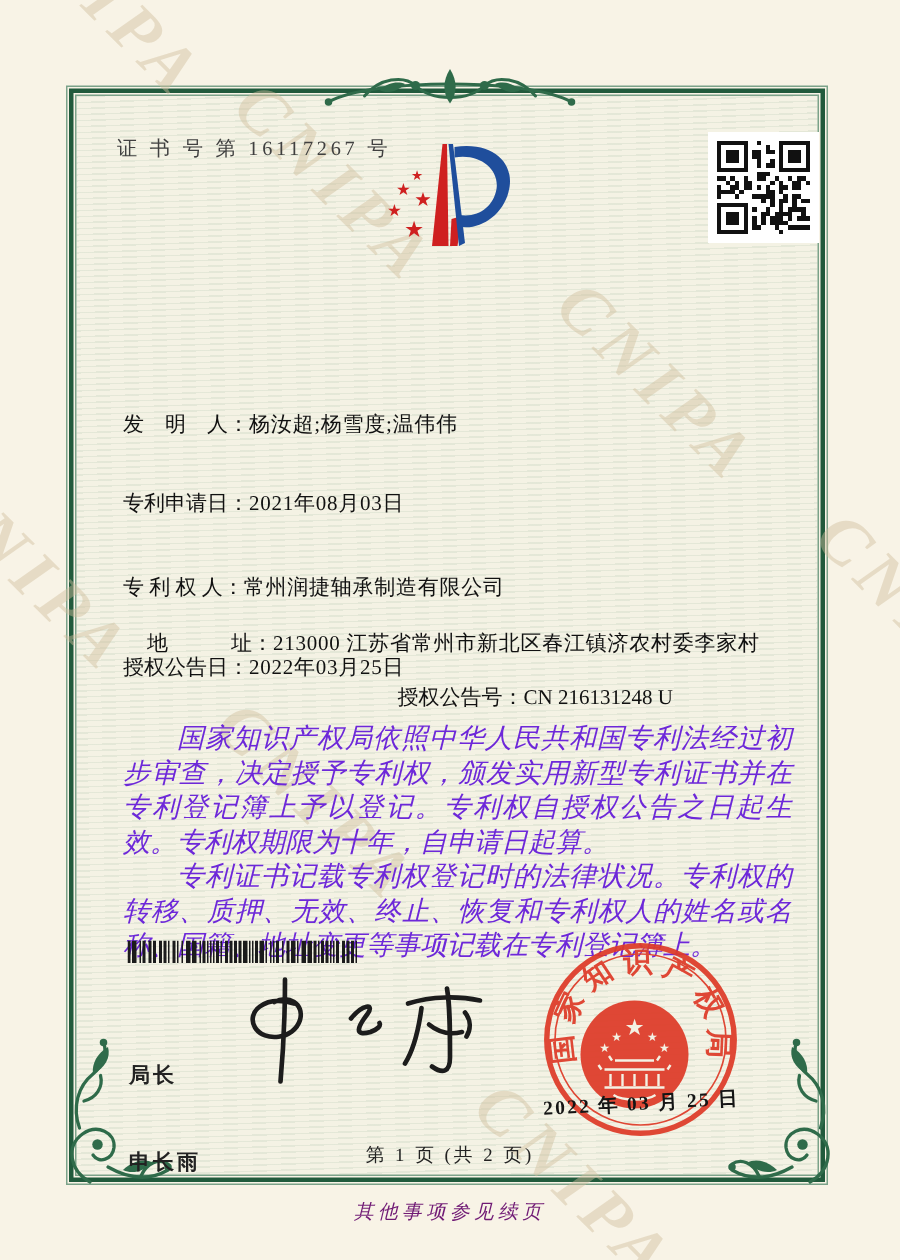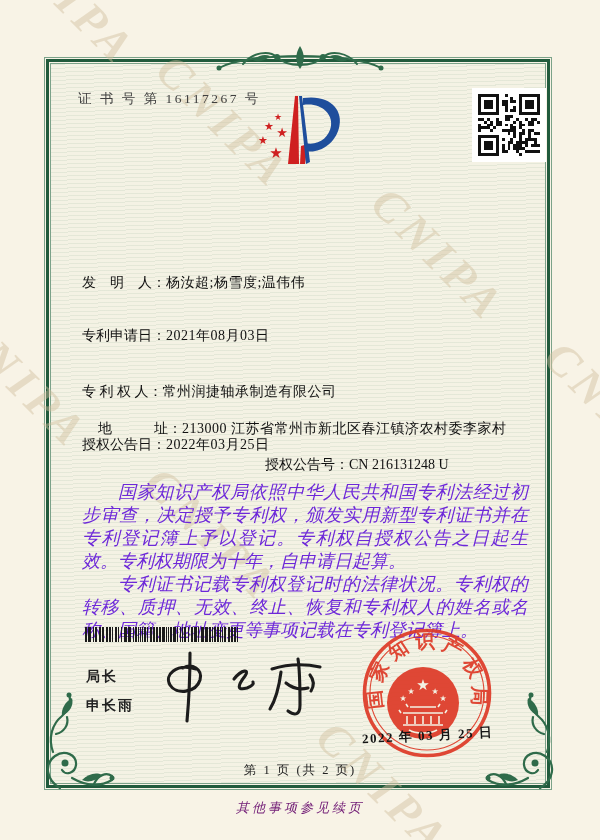--- a/index.html
+++ b/index.html
@@ -58,21 +58,21 @@
   .row .val { letter-spacing:0.5px; }
   .row-grant2 { position:absolute; left:265px; white-space:nowrap; font-size:14px; color:#111; }
   .legal {
     position:absolute; left:82px; top:481px; width:446px;
     font-size:18px; line-height:23px; font-style:italic;
     color:#6d28d9; text-align:justify;
   }
   .legal p { text-indent:2em; }
   .barcode { position:absolute; left:85px; top:627px; }
   .director { position:absolute; left:86px; top:668px; font-family:"Liberation Sans", sans-serif; font-weight:600; font-size:14px; color:#222; }
-  .director div { margin-bottom:11px; letter-spacing:2px; }
+  .director div { margin-bottom:11px; letter-spacing:2px;margin-top:40px; }
   .signature { position:absolute; left:148px; top:645px; }
   .seal { position:absolute; left:357px; top:623px; opacity:0.93; }
   .seal-date {
     position:absolute; left:362px; top:726px; width:160px;
     font-size:13px; font-weight:bold; letter-spacing:1.5px;
     color:#151515; transform:rotate(-3deg); white-space:nowrap;
   }
   .page-footer {
     position:absolute; left:0; top:762px; width:100%;
     text-align:center; font-size:12.5px; letter-spacing:2px; color:#222;

